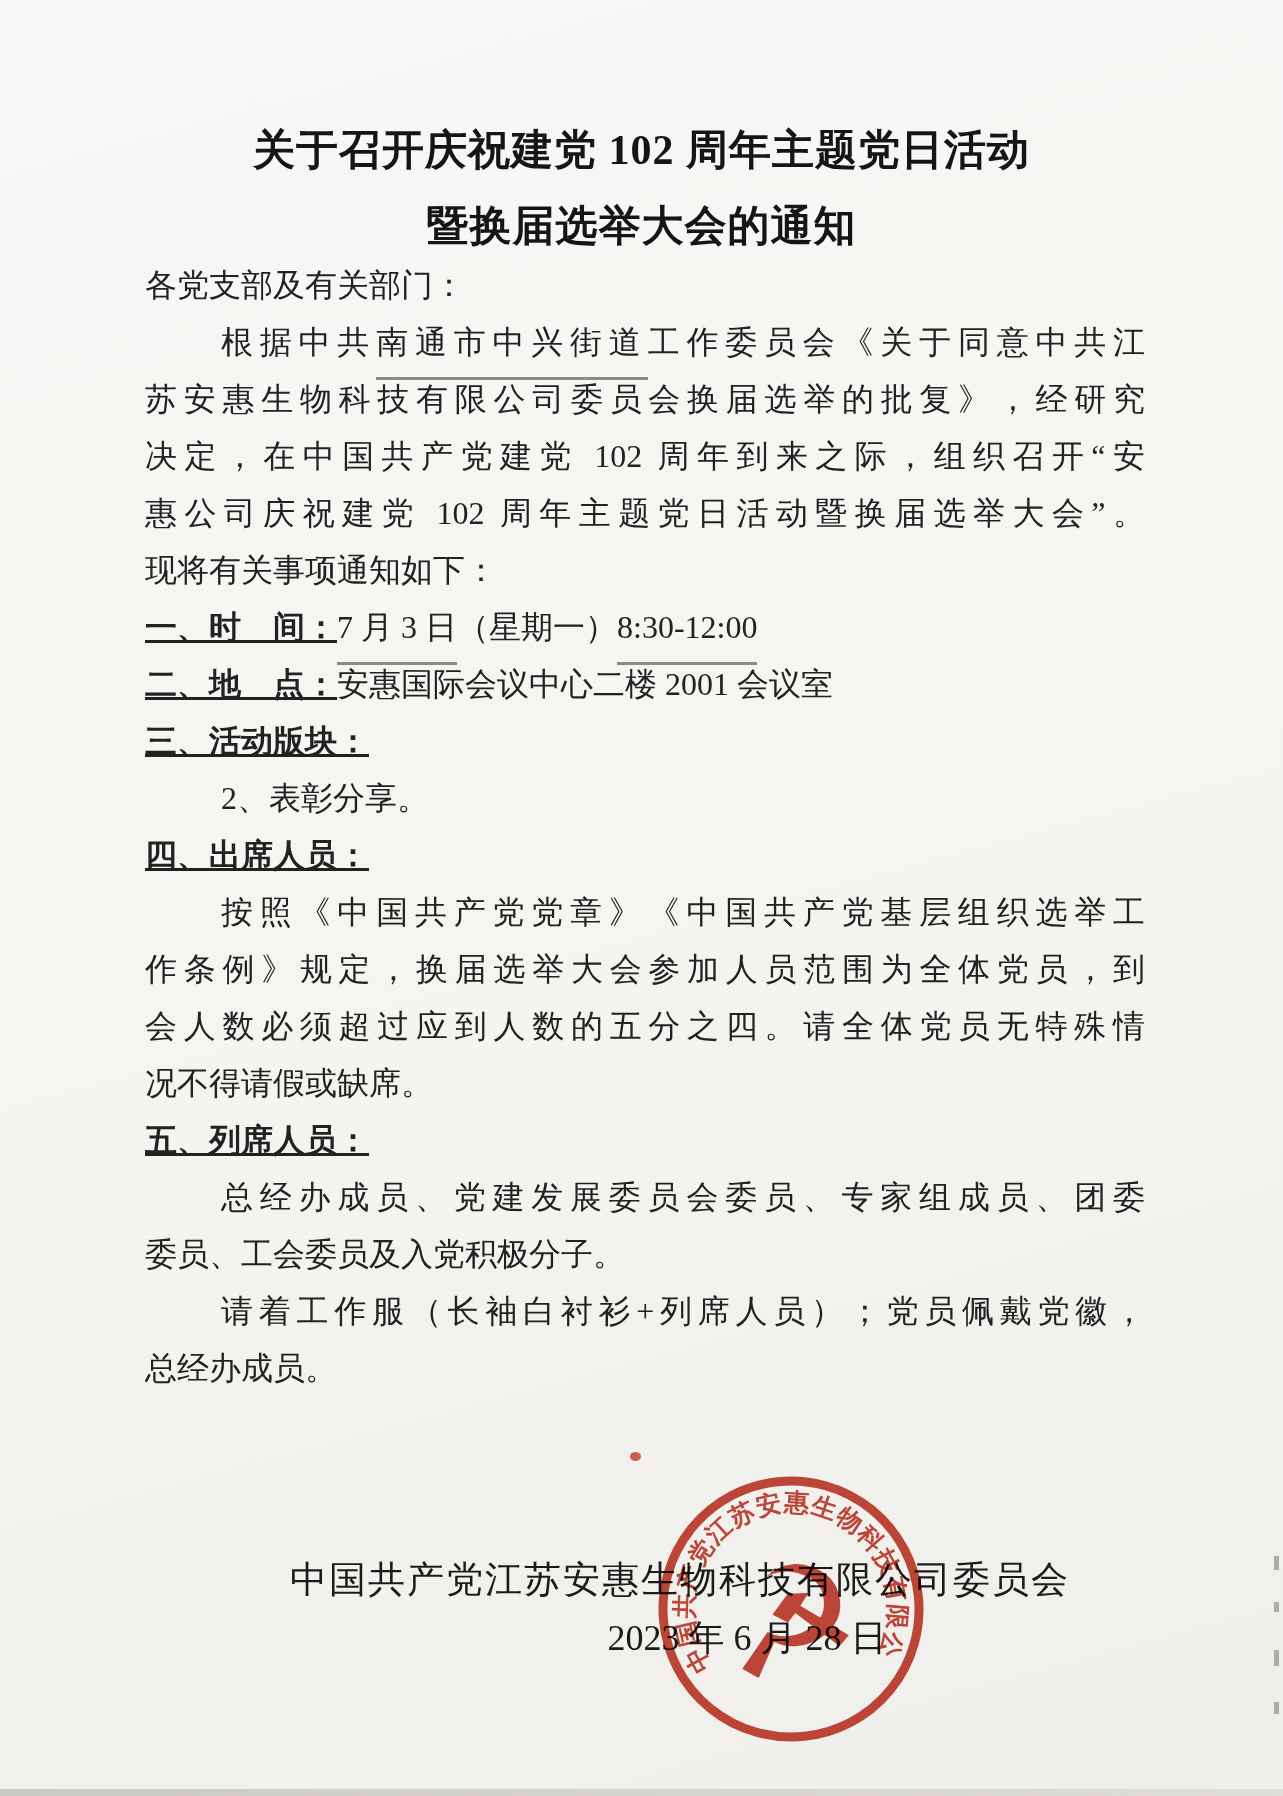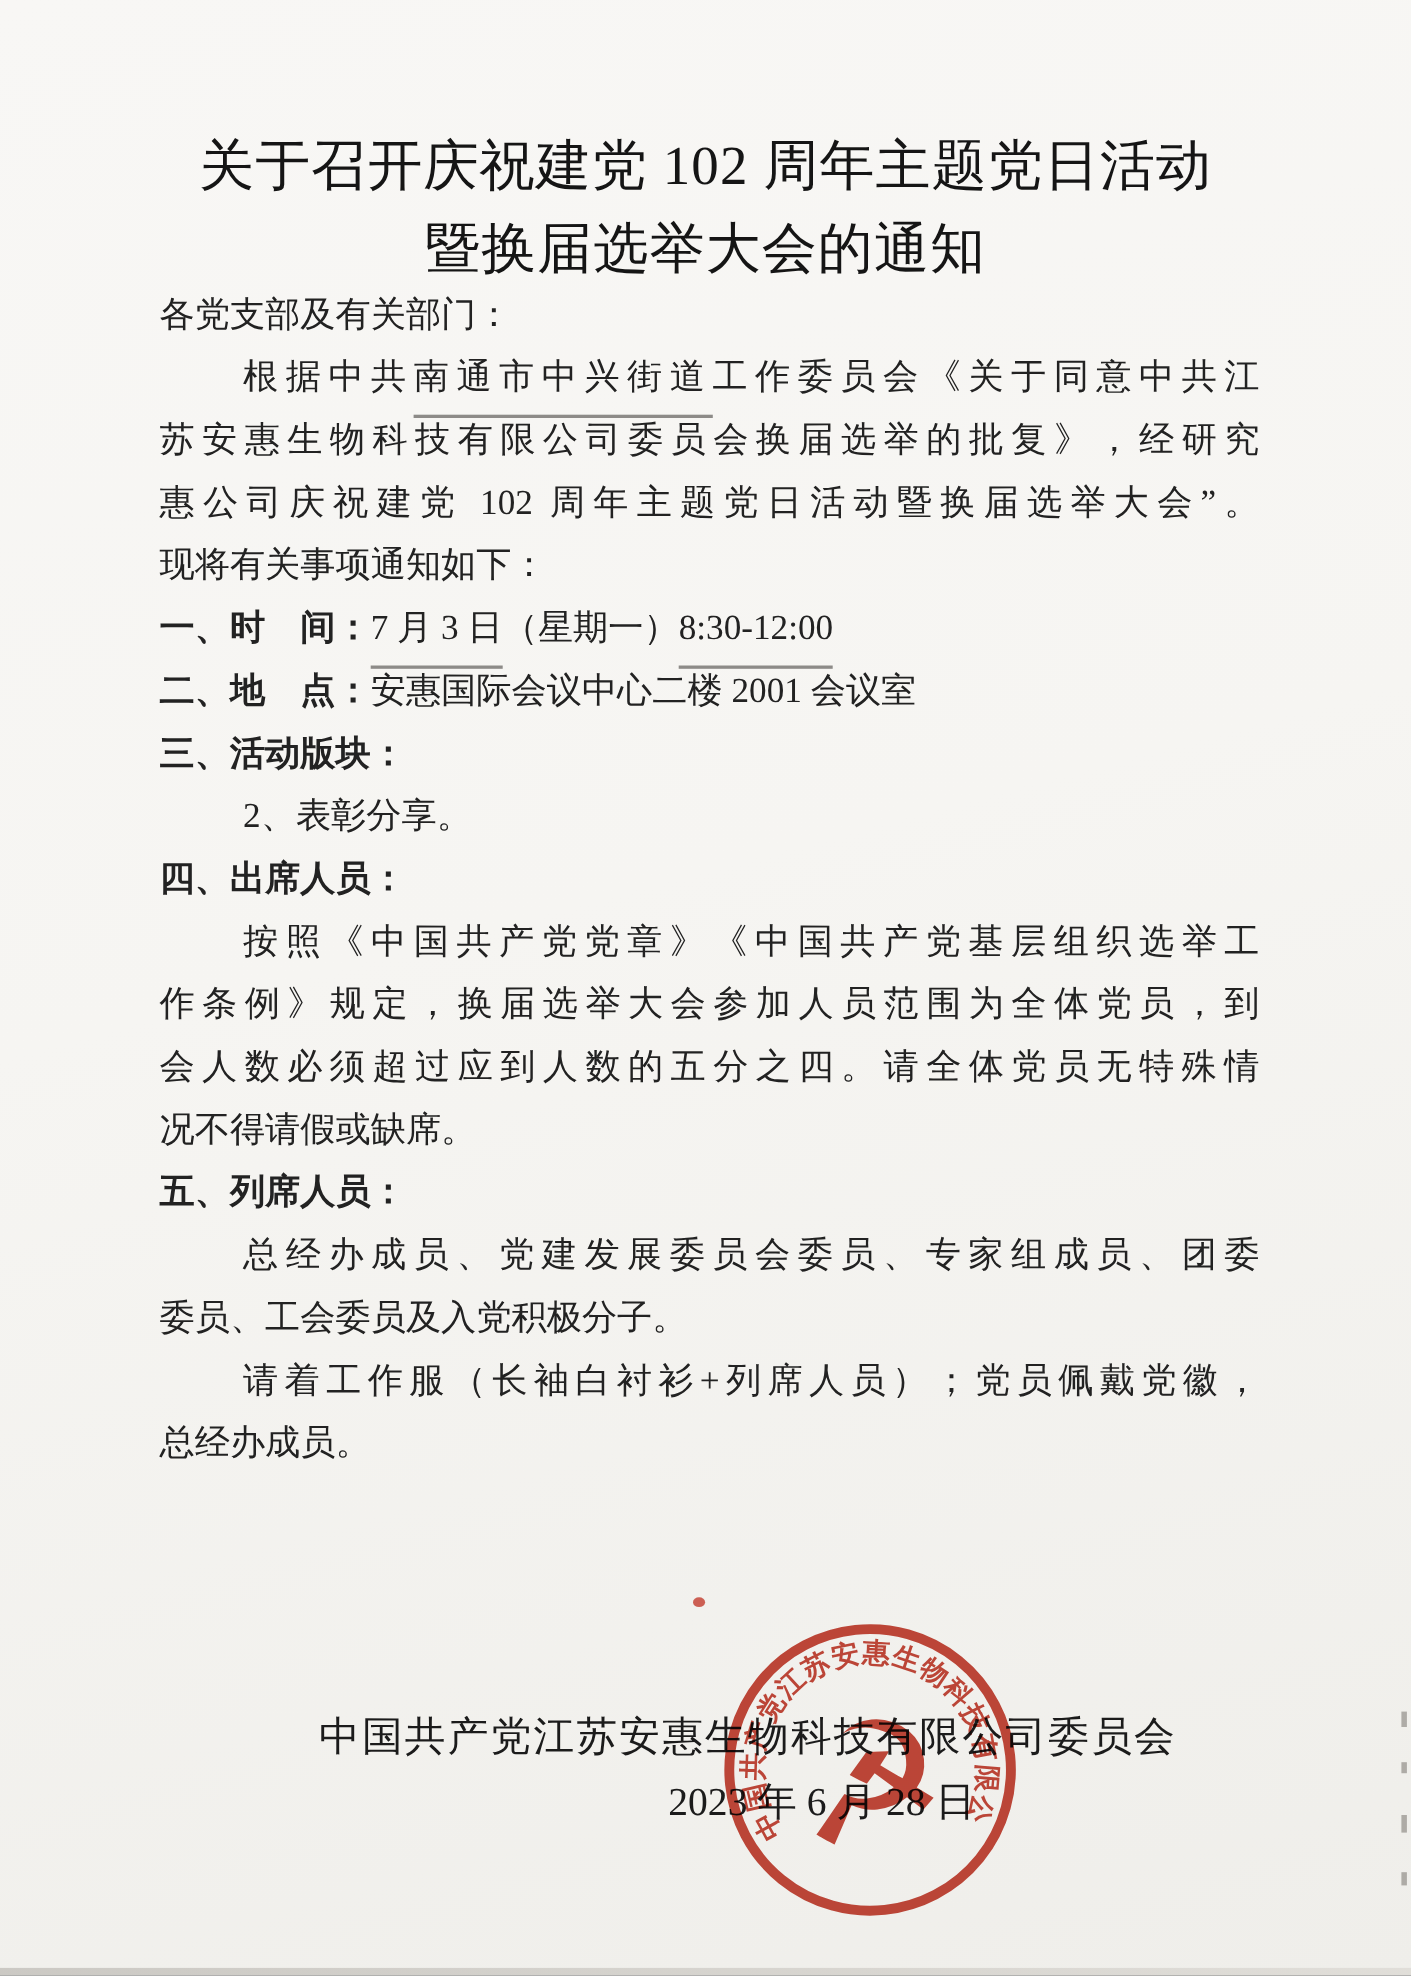--- a/index.html
+++ b/index.html
@@ -9,32 +9,32 @@
     margin:0 auto;
     background:linear-gradient(165deg,#f8f7f5 0%,#f6f5f2 45%,#efeeea 100%);
     font-family:"Liberation Serif", serif;
     color:#1e1e1e;
     overflow:hidden;
   }
   
   .title {
     position:absolute; top:112px; left:0; width:100%;
     text-align:center;
-    font-size:50px; font-weight:400; line-height:76px;
+    font-size:42px; font-weight:700; line-height:76px;
     color:#151515; letter-spacing:1px;
   }
   
   .body-lines {
     position:absolute; top:257px; left:145px; width:1000px;
     font-size:32px; color:#222;
   }
   .line { height:57px; line-height:57px; white-space:nowrap; }
   .line.justify { white-space:normal; text-align:justify; text-align-last:justify; }
   .line.indent { text-indent:76px; }
-  .seg-b { font-weight:700; font-family:"Liberation Sans", sans-serif; }
+  .seg-b { font-weight:700; font-family:"Liberation Sans", sans-serif;text-decoration:underline; }
   .seg-u { border-bottom:3px solid #8d8b88; padding-bottom:17px; }
   
   .signature {
     position:absolute; top:1556px; left:0; width:1070px;
     text-align:right; font-size:37px; letter-spacing:2px;
     line-height:48px; color:#1b1b1b;
   }
   .date {
     position:absolute; top:1614px; left:447px; width:600px;
     text-align:center; font-size:36px; line-height:48px; color:#1b1b1b;
@@ -65,20 +65,21 @@
 
   <div class="title">
     <div>关于召开庆祝建党 102 周年主题党日活动</div>
     <div>暨换届选举大会的通知</div>
   </div>
 
   <div class="body-lines">
       <div class="line"><span class="">各党支部及有关部门：</span></div>
       <div class="line justify indent"><span class="">根据中共</span><span class="seg-u">南通市中兴街道</span><span class="">工作委员会《关于同意中共江</span></div>
       <div class="line justify"><span class="">苏安惠生物科技有限公司委员会换届选举的批复》，经研究</span></div>
+      <div class="line justify"><span class="">决定，在中国共产党建党 102 周年到来之际，组织召开“安</span></div>
       <div class="line justify"><span class="">惠公司庆祝建党 102 周年主题党日活动暨换届选举大会”。</span></div>
       <div class="line"><span class="">现将有关事项通知如下：</span></div>
       <div class="line"><span class="seg-b ">一、时　间：</span><span class="seg-u">7 月 3 日</span><span class="">（星期一）</span><span class="seg-u">8:30-12:00</span></div>
       <div class="line"><span class="seg-b ">二、地　点：</span><span class="">安惠国际会议中心二楼 2001 会议室</span></div>
       <div class="line"><span class="seg-b ">三、活动版块：</span></div>
       <div class="line indent"><span class="">2、表彰分享。</span></div>
       <div class="line"><span class="seg-b ">四、出席人员：</span></div>
       <div class="line justify indent"><span class="">按照《中国共产党党章》《中国共产党基层组织选举工</span></div>
       <div class="line justify"><span class="">作条例》规定，换届选举大会参加人员范围为全体党员，到</span></div>
       <div class="line justify"><span class="">会人数必须超过应到人数的五分之四。请全体党员无特殊情</span></div>

